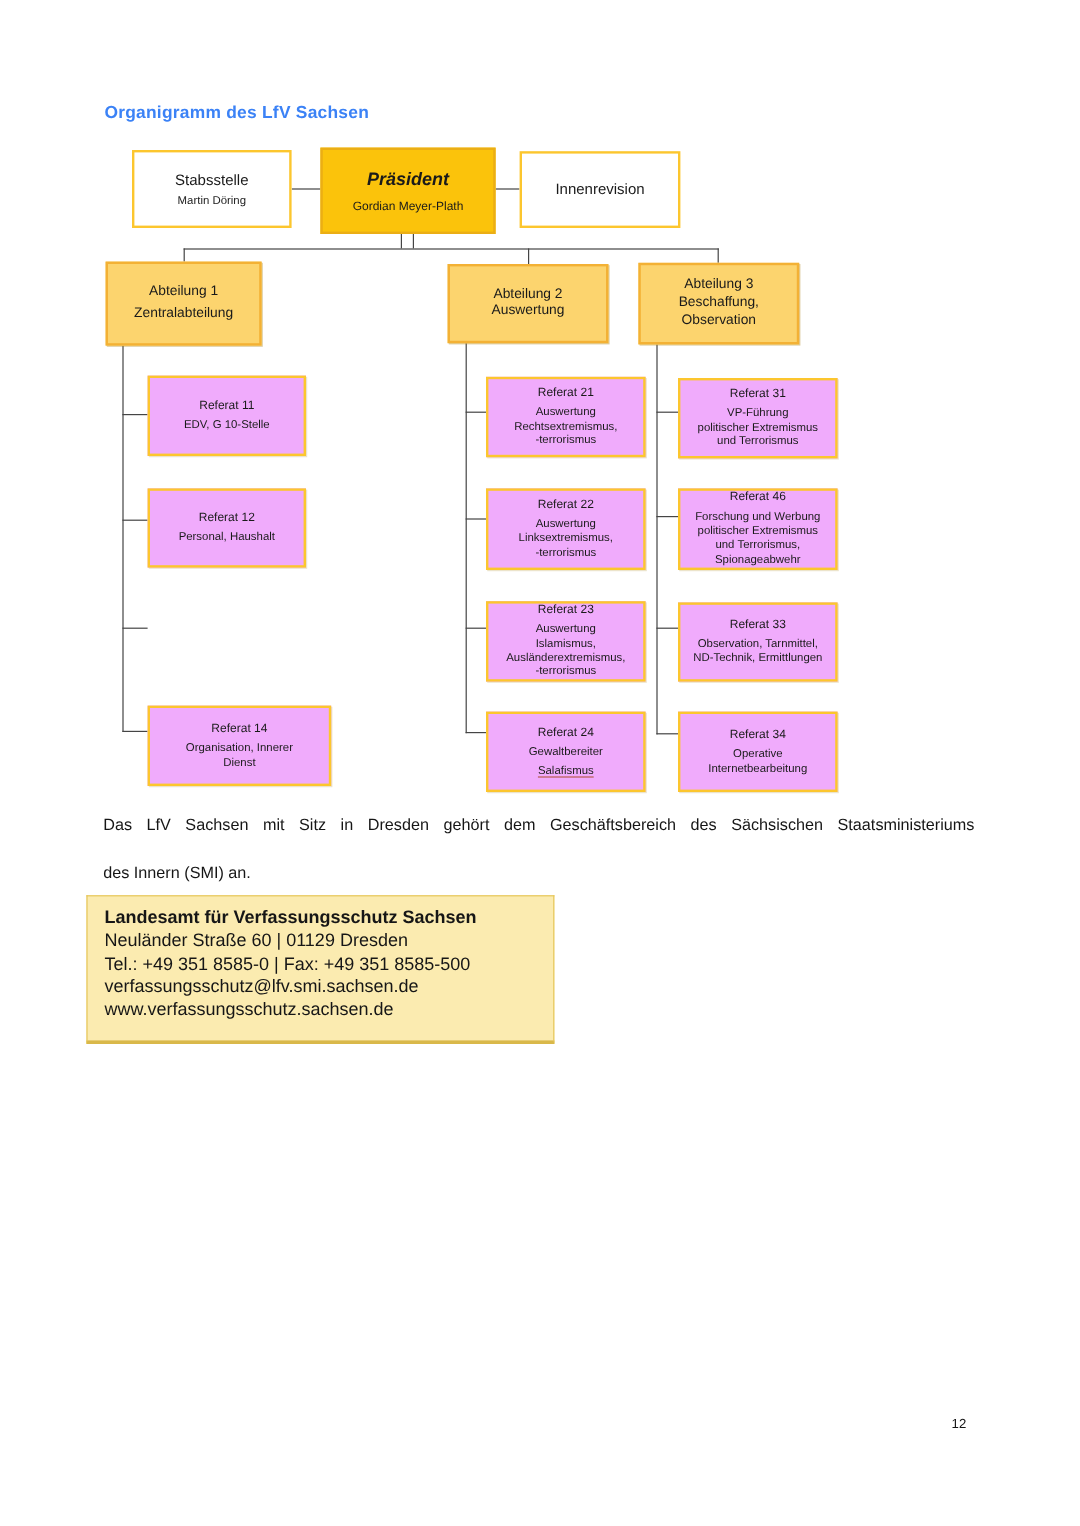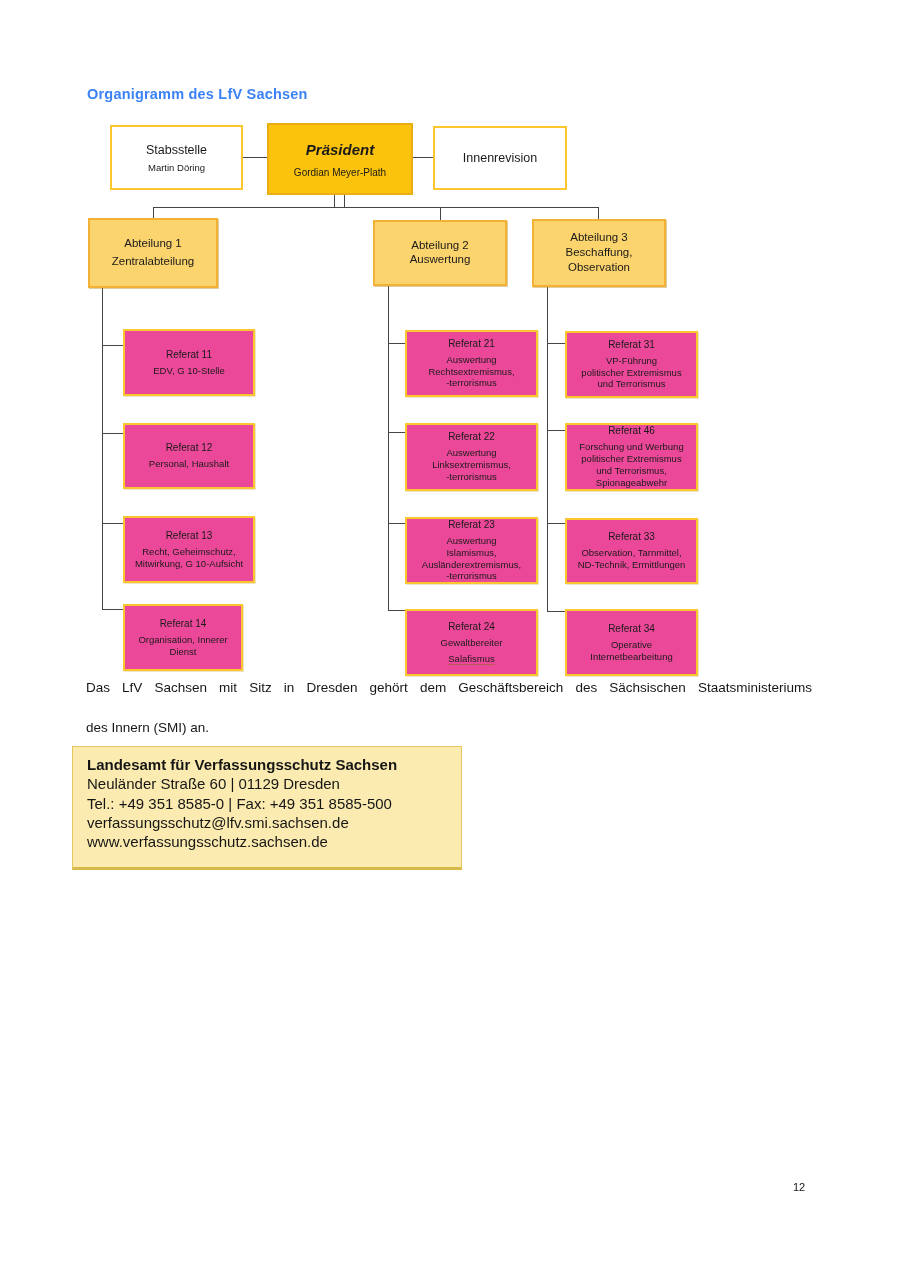--- a/index.html
+++ b/index.html
@@ -9,21 +9,21 @@
     margin:0 auto;
   }
   .box{
     position:absolute;box-sizing:border-box;
     display:flex;flex-direction:column;align-items:center;justify-content:center;
     text-align:center;
   }
   .outline{background:#ffffff;border:2px solid #FCC62E;}
   .solid{background:#FBC30B;border:2px solid #EBAE15;}
   .dept{background:#FCD46E;border:2px solid #F3B135;box-shadow:1px 1px 0 rgba(170,130,20,.4);}
-  .unit{background:#ec4899;border:2px solid #FCC62E;box-shadow:1px 1px 0 rgba(170,130,20,.22);margin-top:16px;}
+  .unit{background:#f0abfc;border:2px solid #FCC62E;box-shadow:1px 1px 0 rgba(170,130,20,.22);}
   .cl{position:absolute;background:#454545;}
   .doc-title{
     position:absolute;left:87px;top:86px;
     font-size:14.5px;font-weight:bold;color:#3b82f6;letter-spacing:.2px;
   }
   .t-top{font-size:12.5px;}
   .t-top-sub{font-size:9.5px;margin-top:5px;}
   .t-pres{font-size:15px;font-weight:bold;font-style:italic;}
   .t-pres-sub{font-size:10px;margin-top:9px;}
   .d-title{font-size:11.5px;}
@@ -114,26 +114,21 @@
   </div>
 
   <div class="box unit" style="left:123px;top:313px;width:132px;height:67px">
     <div class="u-title">Referat 11</div>
     <div class="u-sub">EDV, G 10-Stelle</div>
   </div>
   <div class="box unit" style="left:123px;top:407px;width:132px;height:66px">
     <div class="u-title">Referat 12</div>
     <div class="u-sub">Personal, Haushalt</div>
   </div>
-  <div class="box unit" style="left:123px;top:500px;width:132px;height:67px">
-    <div class="u-title">Referat 13</div>
-    <div class="u-sub">Recht, Geheimschutz,
-Mitwirkung, G 10-Aufsicht</div>
-  </div>
-  <div class="box unit" style="left:123px;top:588px;width:120px;height:67px">
+  <div class="box unit" style="left:123px;top:588px;width:153px;height:67px">
     <div class="u-title">Referat 14</div>
     <div class="u-sub">Organisation, Innerer
 Dienst</div>
   </div>
 
   <div class="box unit" style="left:405px;top:314px;width:133px;height:67px">
     <div class="u-title">Referat 21</div>
     <div class="u-sub">Auswertung
 Rechtsextremismus,
 -terrorismus</div>

